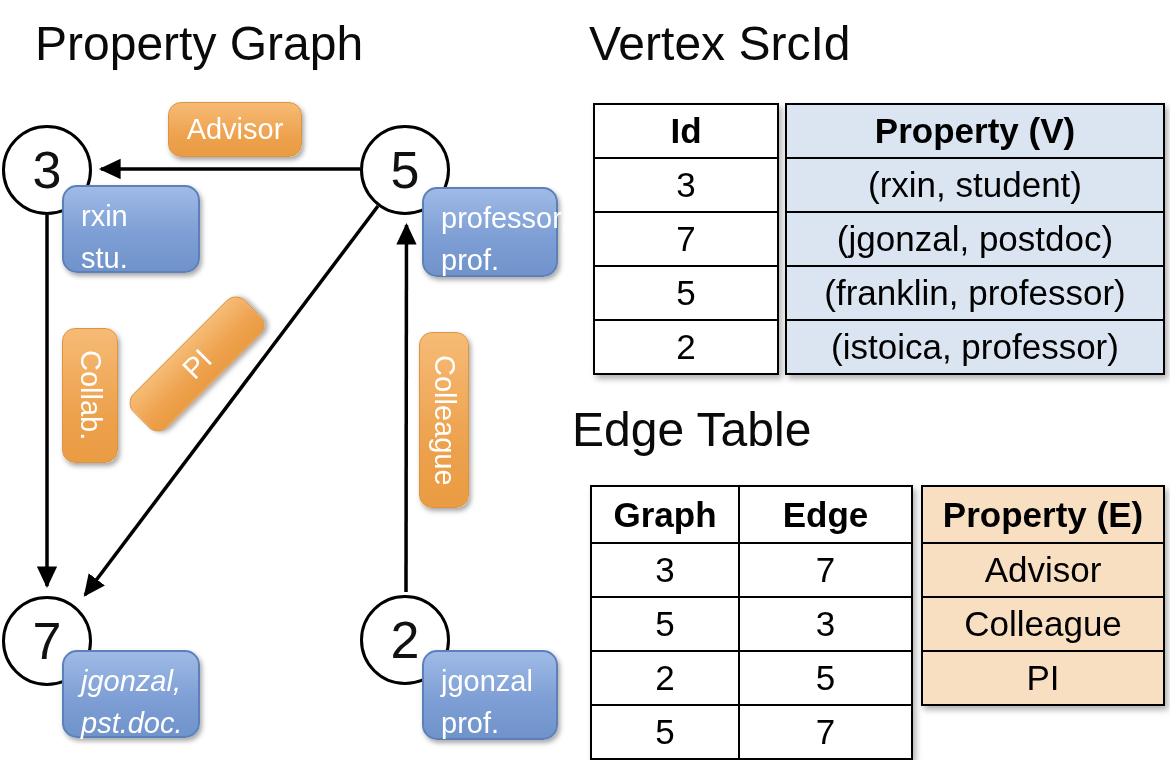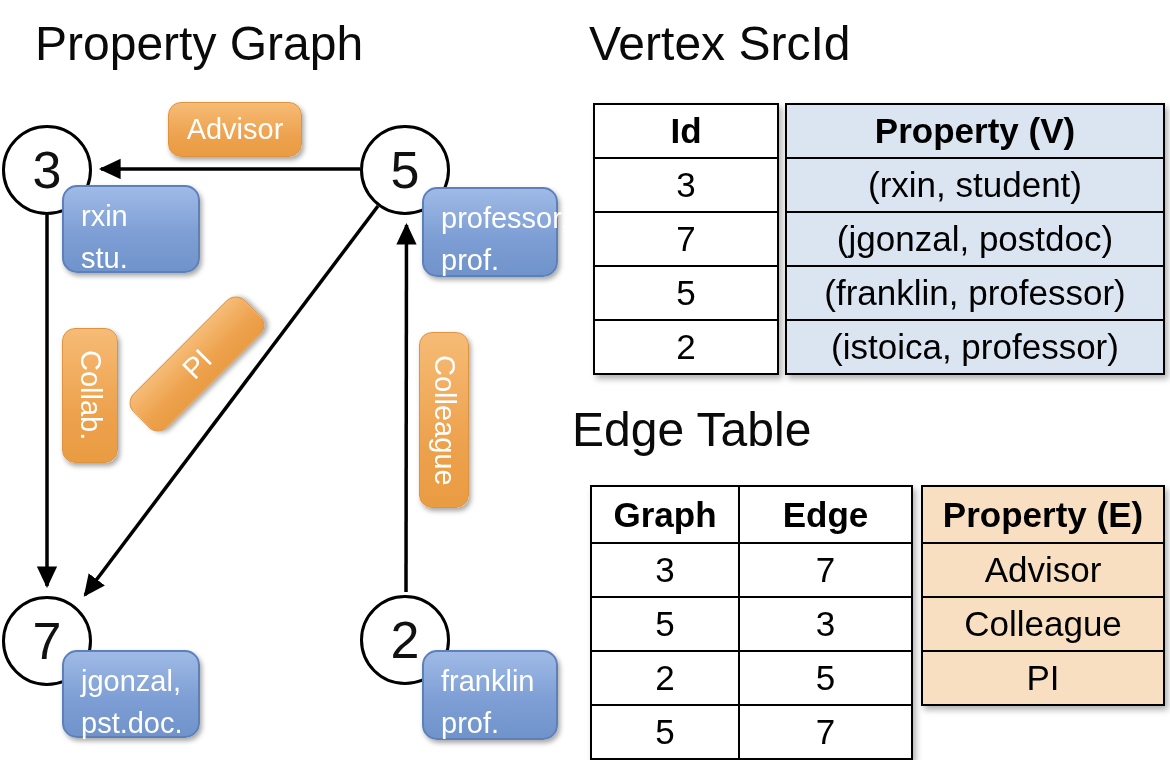--- a/index.html
+++ b/index.html
@@ -76,26 +76,26 @@
   </div>
 
   <div class="vprop" style="left:62px; top:185px; width:138px; height:88px;">
     <div>rxin</div>
     <div>stu.</div>
   </div>
   <div class="vprop" style="left:422px; top:187px; width:136px; height:90px;">
     <div>professor,</div>
     <div>prof.</div>
   </div>
-  <div class="vprop" style="left:62px; top:650px; width:138px; height:88px;">
+  <div class="vprop" style="left:62px; top:650px; width:138px; height:88px;font-style:italic;">
     <div>jgonzal,</div>
     <div>pst.doc.</div>
   </div>
   <div class="vprop" style="left:422px; top:650px; width:136px; height:90px;">
-    <div>franklin</div>
+    <div>jgonzal</div>
     <div>prof.</div>
   </div>
 
   <div class="elabel" style="left:168px; top:102px; width:134px; height:55px;">
     <span>Advisor</span>
   </div>
   <div class="elabel vert" style="left:62px; top:328px; width:56px; height:135px;">
     <span>Collab.</span>
   </div>
   <div class="elabel diag" style="left:118px; top:340px; width:158px; height:48px;">

